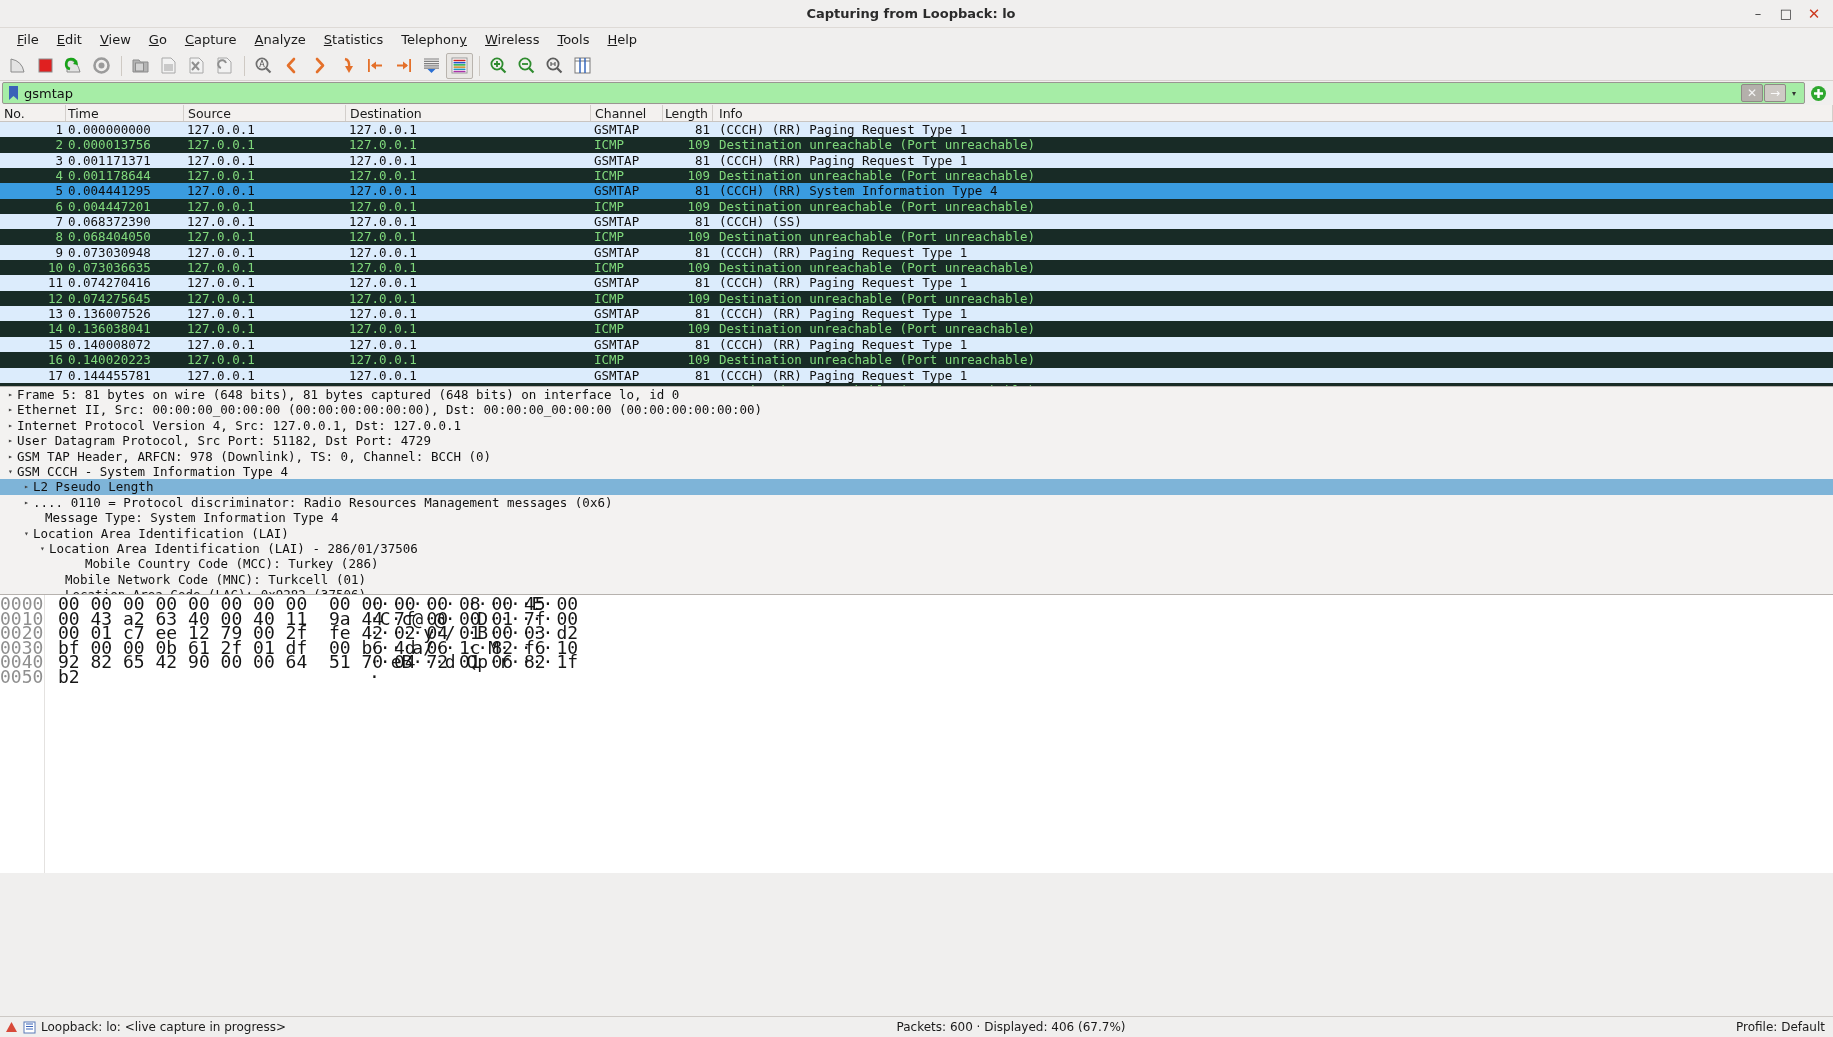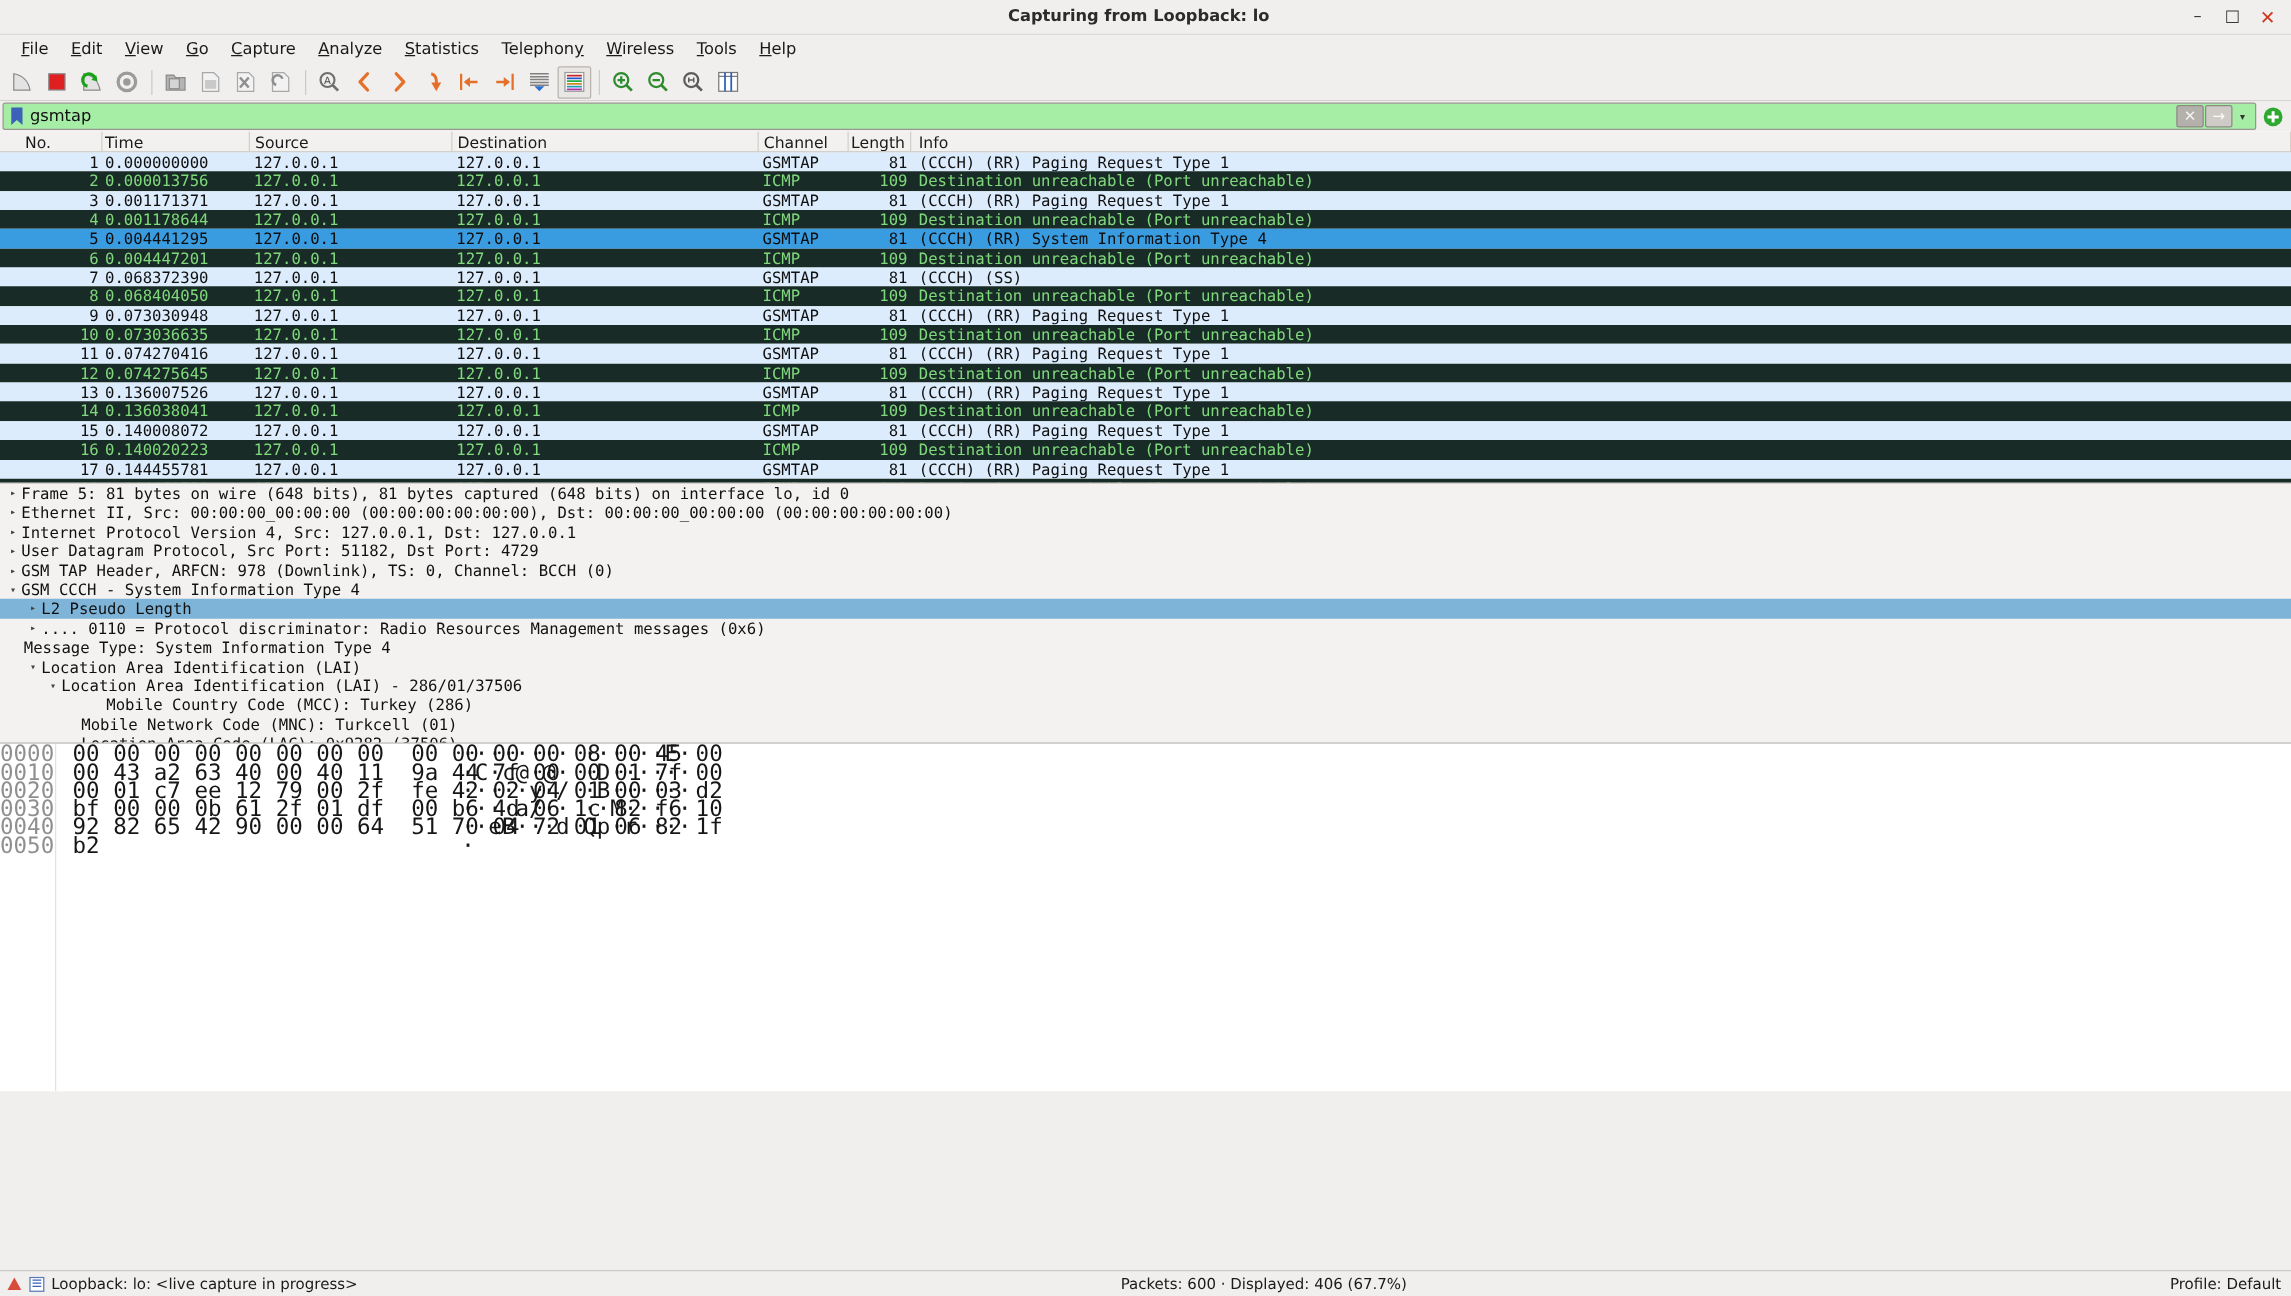--- a/index.html
+++ b/index.html
@@ -155,21 +155,21 @@
     display: flex; align-items: center;
     overflow: hidden; white-space: nowrap;
   }
   .pktrow {
     display: flex;
     height: 15.35px;
     line-height: 15.35px;
     white-space: nowrap;
   }
   .pktrow .c { overflow: hidden; padding: 0 3px; }
-  .c-no    { width: 66px;  text-align: right; margin-left: 16px; }
+  .c-no    { width: 66px;  text-align: right; }
   .c-time  { width: 118px; text-align: left; padding-left: 2px !important; }
   .c-src   { width: 162px; }
   .c-dst   { width: 245px; }
   .c-proto { width: 72px; }
   .c-len   { width: 50px; text-align: right; }
   .c-info  { flex: 1; padding-left: 6px !important; }
 
   .row-gsmtap { background: #dcecfc; color: #101010; }
   .row-icmp   { background: #182b26; color: #80d87c; }
   .row-sel    { background: #3a9ce0; color: #0d0d0d; }
@@ -625,21 +625,21 @@
         <span class="tlabel">GSM CCCH - System Information Type 4</span>
       </div>
       <div class="trow sel" style="padding-left: 20px;">
         <span class="tw">▸</span>
         <span class="tlabel">L2 Pseudo Length</span>
       </div>
       <div class="trow" style="padding-left: 20px;">
         <span class="tw">▸</span>
         <span class="tlabel">.... 0110 = Protocol discriminator: Radio Resources Management messages (0x6)</span>
       </div>
-      <div class="trow" style="padding-left: 6px;">
+      <div class="trow" style="padding-left: 16px; margin-left: 16px;">
         <span class="tw empty"></span>
         <span class="tlabel">Message Type: System Information Type 4</span>
       </div>
       <div class="trow" style="padding-left: 20px;">
         <span class="tw">▾</span>
         <span class="tlabel">Location Area Identification (LAI)</span>
       </div>
       <div class="trow" style="padding-left: 36px;">
         <span class="tw">▾</span>
         <span class="tlabel">Location Area Identification (LAI) - 286/01/37506</span>

